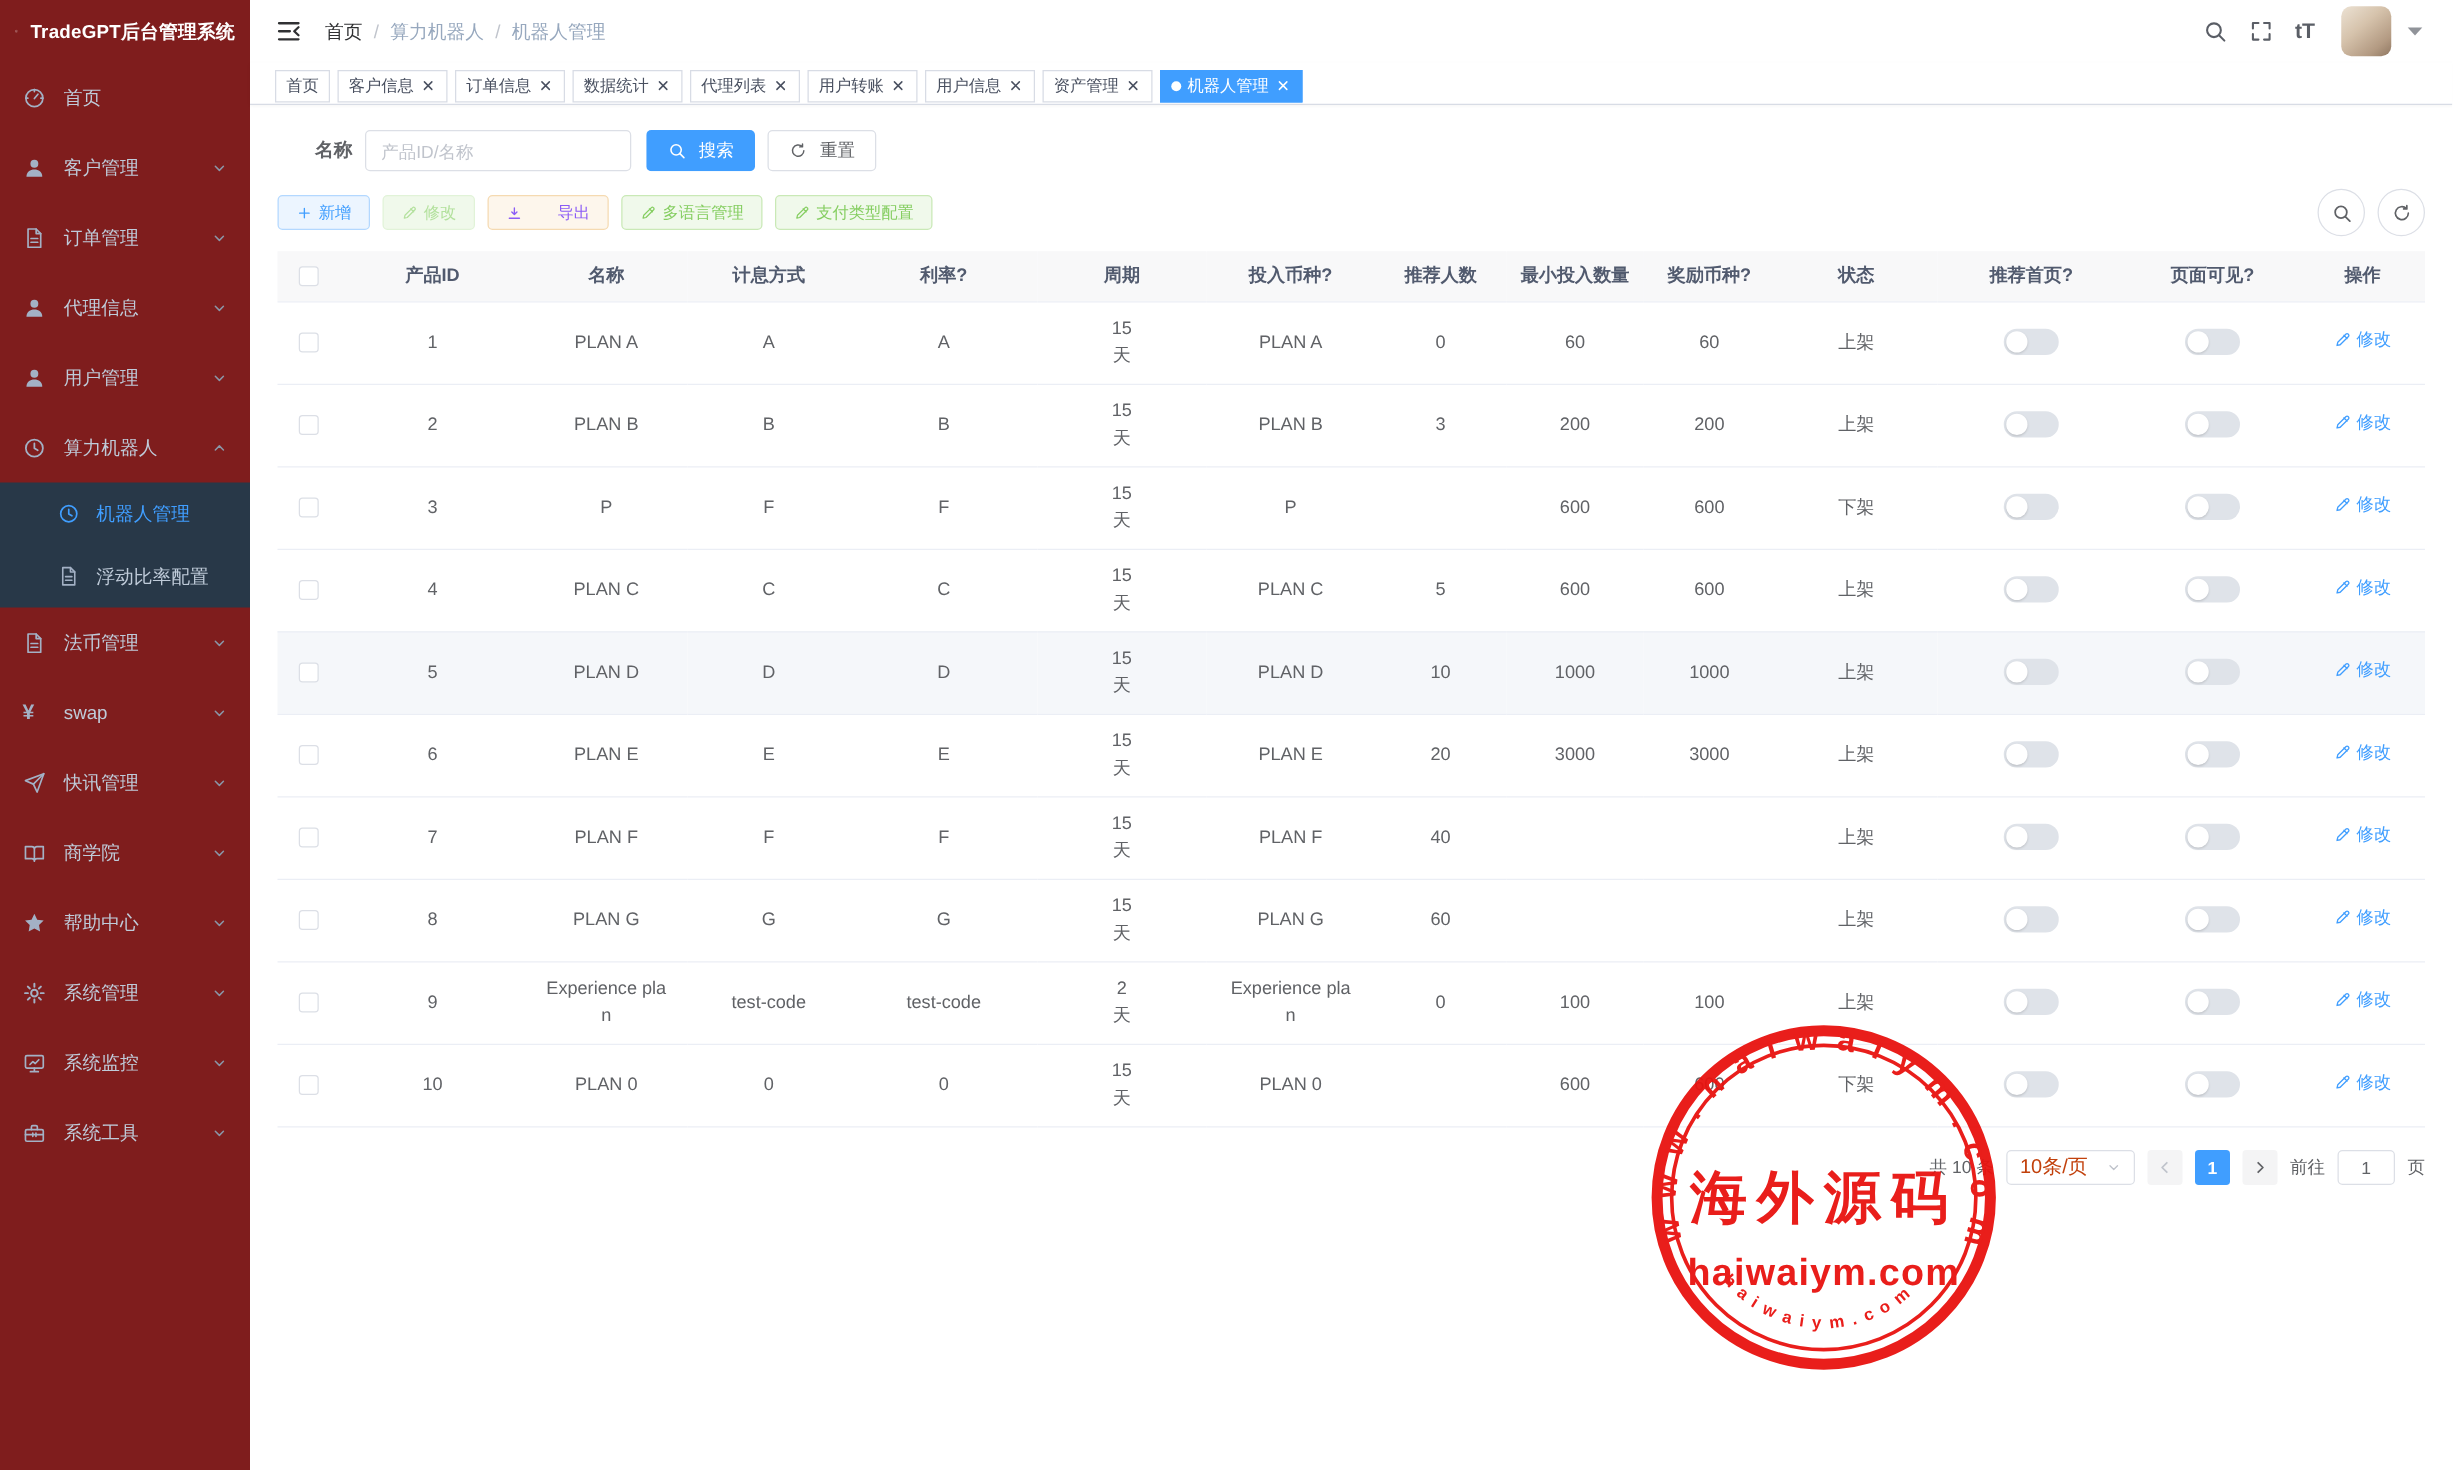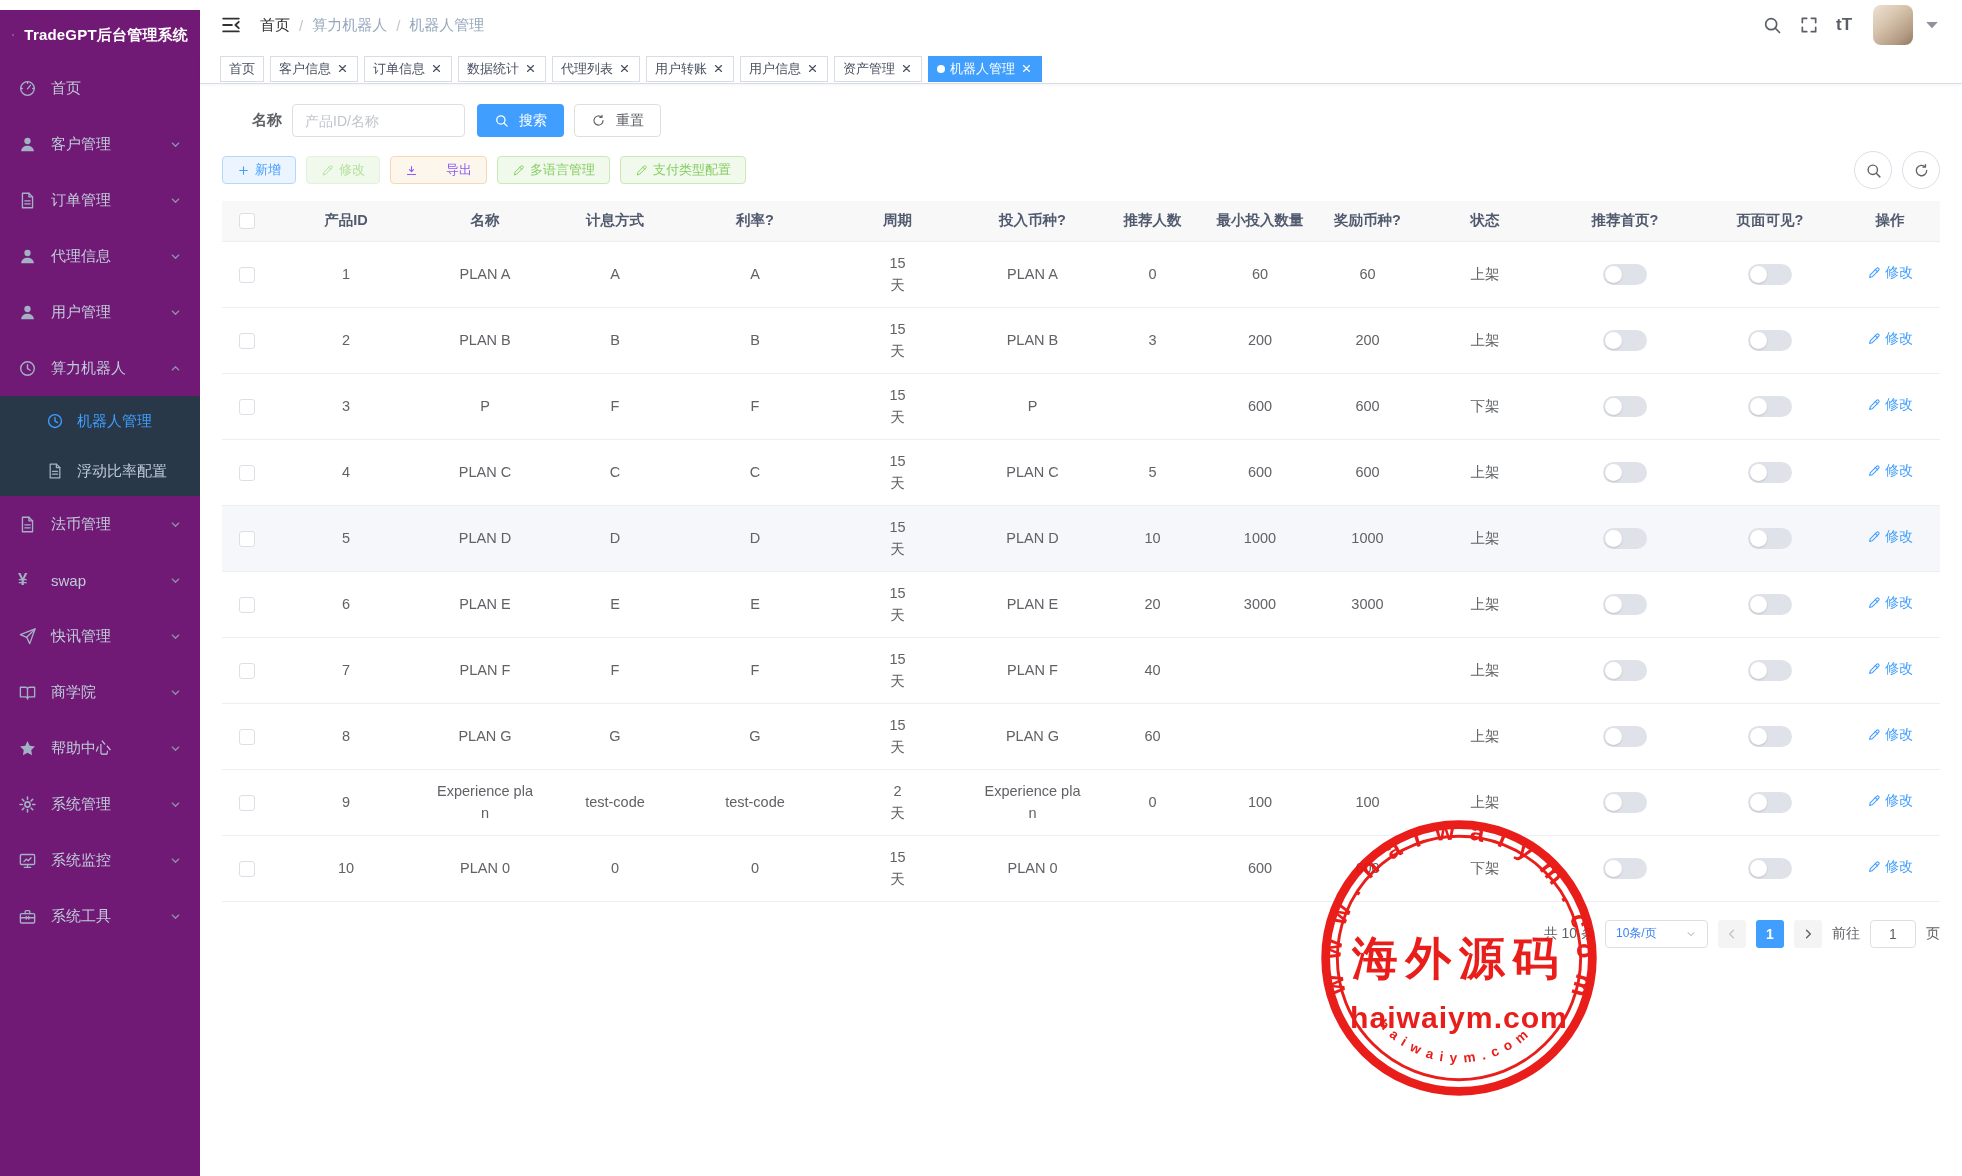--- a/index.html
+++ b/index.html
@@ -1,21 +1,21 @@
 <!DOCTYPE html>
 <html><head>
 <meta charset="utf-8">
 <style>
   * { box-sizing: border-box; }
   html,body { margin:0; padding:0; }
   body { font-family:"Liberation Sans","DejaVu Sans",sans-serif; background:#fff; }
   .app { position:relative; width:1962px; height:1176px; display:flex; overflow:hidden; background:#fff; }
 
   
-  .sidebar { width:200px; min-width:200px; background:#701a75; color:#bfcbd9; display:flex; flex-direction:column;margin-top:10px; }
+  .sidebar { width:200px; min-width:200px; background:#7f1d1d; color:#bfcbd9; display:flex; flex-direction:column; }
   .logo { height:50px; display:flex; align-items:center; gap:10px; padding:0 12px; }
   .logo-ic { width:36px; height:26px; display:inline-flex; }
   .logo-title { color:#fff; font-weight:bold; font-size:15px; white-space:nowrap; letter-spacing:.2px; }
   .menu { flex:1; }
   .menu-item { height:56px; display:flex; align-items:center; padding:0 18px; font-size:15px; cursor:pointer; }
   .menu-item .ic { width:19px; height:19px; margin-right:14px; color:#a3b1c5; flex:none; }
   .mlabel { white-space:nowrap; }
   .chev { margin-left:auto; width:13px; height:13px; color:#8a97a8; }
   .submenu { background:#283848; }
   .submenu-item { height:50px; display:flex; align-items:center; padding:0 18px 0 46px; font-size:15px; cursor:pointer; }
@@ -41,21 +41,21 @@
           border-bottom:1px solid #d8dce5; box-shadow:0 1px 3px rgba(0,0,0,.05); background:#fff; }
   .tab { height:26px; padding:0 8px; border:1px solid #d8dce5; font-size:13px; color:#495060;
          display:inline-flex; align-items:center; gap:5px; cursor:pointer; background:#fff; white-space:nowrap; }
   .tab .dot { width:8px; height:8px; background:#fff; border-radius:50%; }
   .tab .x { width:13px; height:13px; }
   .tab.active { background:#409eff; border-color:#409eff; color:#fff; }
 
   .content { flex:1; padding:12px 22px 0; position:relative; }
   .filter { display:flex; align-items:center; margin:8px 0 14px; }
   .filter label { width:60px; text-align:right; margin-right:10px; font-size:15px; color:#606266; font-weight:600; }
-  .filter input { width:173px; height:33px; border:1px solid #dcdfe6; border-radius:4px; padding:0 12px; font-size:14px; color:#606266; outline:none; }
+  .filter input { width:213px; height:33px; border:1px solid #dcdfe6; border-radius:4px; padding:0 12px; font-size:14px; color:#606266; outline:none; }
   ::placeholder { color:#c0c4cc; }
   .btn { height:33px; border-radius:4px; border:1px solid transparent; display:inline-flex; align-items:center; gap:10px;
          font-size:14px; padding:0 16px; cursor:pointer; background:#fff; }
   .btn .ic { width:15px; height:15px; }
   .btn-search { background:#409eff; color:#fff; margin-left:12px; }
   .btn-reset { border-color:#dcdfe6; color:#606266; margin-left:10px; }
 
   .toolbar { display:flex; align-items:center; gap:10px; min-height:38px; }
   .tbtn { height:28px; padding:0 14px; border-radius:4px; font-size:13px; display:inline-flex; align-items:center; gap:5px;
           border:1px solid; cursor:pointer; background:#fff; white-space:nowrap; }
@@ -77,21 +77,21 @@
   td.wrap { word-break:break-all; padding:6px 16px; }
   tr.highlighted { background:#f5f7fa; }
   .cb { width:16px; height:16px; border:1px solid #dcdfe6; border-radius:3px; background:#fff; display:inline-block; cursor:pointer; vertical-align:middle; }
   .switch { width:44px; height:21px; border-radius:11px; background:#dfe3e9; display:inline-block; position:relative; cursor:pointer; vertical-align:middle; }
   .switch::after { content:""; position:absolute; left:2px; top:2px; width:17px; height:17px; background:#fff; border-radius:50%; box-shadow:0 1px 2px rgba(0,0,0,.15); }
   .edit-link { color:#409eff; display:inline-flex; align-items:center; gap:4px; font-size:14px; cursor:pointer; }
   .edit-link .ic { width:14px; height:14px; }
 
   .pagination { display:flex; align-items:center; justify-content:flex-end; gap:10px; margin:18px 0 0; font-size:14px; color:#606266; }
   .psel { width:103px; height:28px; border:1px solid #dcdfe6; border-radius:4px; display:flex; align-items:center;
-          justify-content:space-between; padding:0 10px; font-size:12px; color:#3b82f6; cursor:pointer; background:#fff; }
+          justify-content:space-between; padding:0 10px; font-size:16px; color:#c2410c; cursor:pointer; background:#fff; }
   .psel .ic { width:12px; height:12px; color:#c0c4cc; }
   .pg-btn { width:28px; height:28px; border:none; border-radius:3px; background:#f4f4f5; color:#606266;
             display:flex; align-items:center; justify-content:center; cursor:pointer; padding:0; }
   .pg-btn.disabled { color:#c0c4cc; }
   .pg-btn .ic { width:14px; height:14px; }
   .pg-current { background:#409eff; color:#fff; font-weight:bold; font-size:14px; cursor:default; }
   .goto-input { width:46px; height:28px; border:1px solid #dcdfe6; border-radius:4px; text-align:center; font-size:14px; color:#606266; outline:none; }
 
   .stamp { position:absolute; left:1313px; top:812px; width:292px; height:292px; z-index:50; opacity:.95; pointer-events:none; }
   .stamp text { font-family:"Liberation Sans","DejaVu Sans",sans-serif; }

